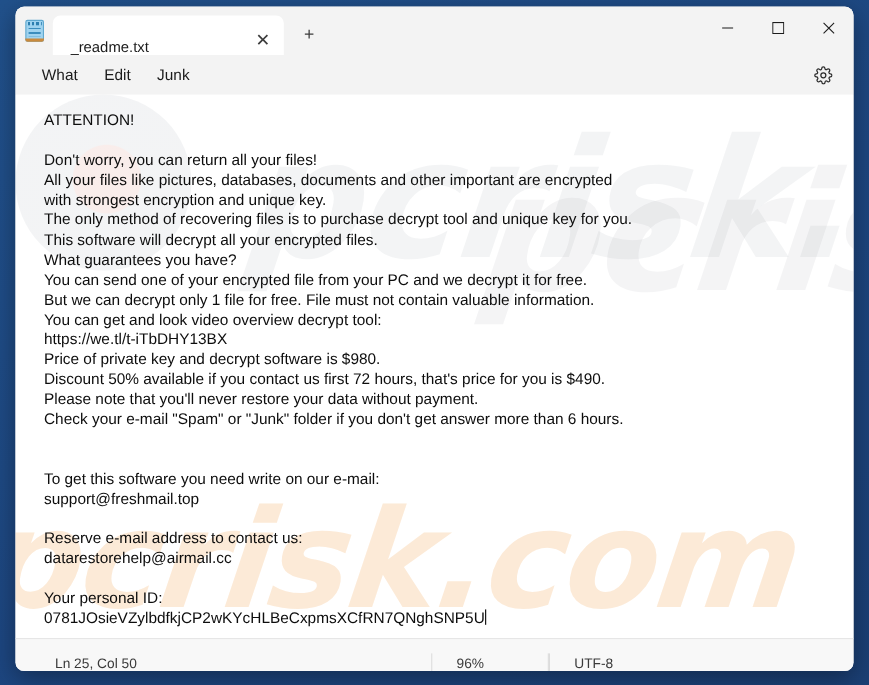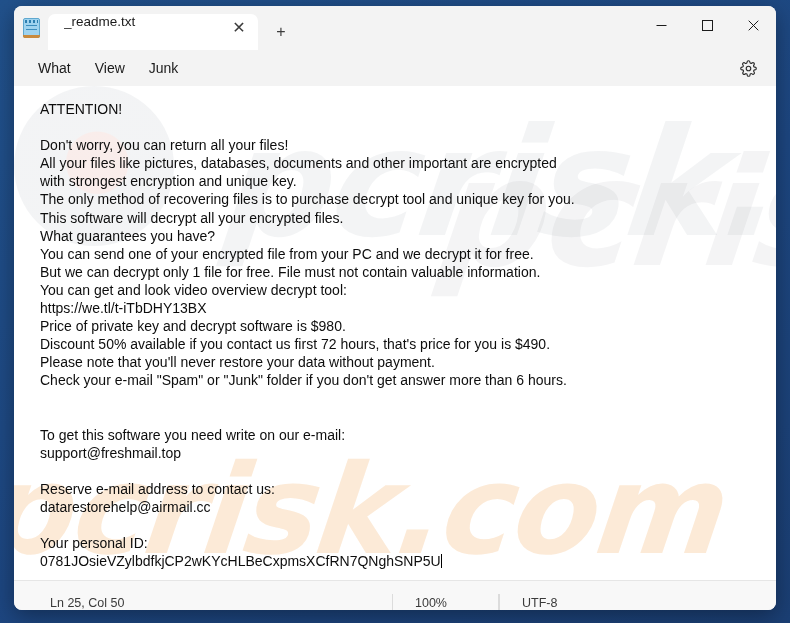--- a/index.html
+++ b/index.html
@@ -85,21 +85,21 @@
     background: #c98a3d;
     border-radius: 0 0 2px 2px;
   }
 
   .tab {
     height: 36px;
     min-width: 210px;
     background: #ffffff;
     border-radius: 7px 7px 0 0;
     display: flex;
-    align-items: flex-start;
+    align-items: flex-end;
     padding: 0 6px 0 16px;
     position: relative;
     flex: 0 0 auto;
     gap: 42px;
   }
   .tab-title {
     font-size: 13.5px;
     color: #1b1b1b;
     flex: 1 1 auto;
     white-space: nowrap;
@@ -294,21 +294,21 @@
           <svg width="11" height="11" viewBox="0 0 11 11">
             <line x1="0.7" y1="0.7" x2="10.3" y2="10.3" stroke="currentColor" stroke-width="1"></line>
             <line x1="10.3" y1="0.7" x2="0.7" y2="10.3" stroke="currentColor" stroke-width="1"></line>
           </svg>
         </div>
       </div>
     </div>
 
     <div class="menubar">
       <div class="menuitem">What</div>
-      <div class="menuitem">View</div>
+      <div class="menuitem">Edit</div>
       <div class="menuitem">Junk</div>
       <div class="menubar-spacer"></div>
       <div class="settings-btn">
         <svg width="17" height="17" viewBox="0 0 24 24" fill="none" stroke="currentColor" stroke-width="1.6">
           <circle cx="12" cy="12" r="3.2"></circle>
           <path d="M19.4 15a1.6 1.6 0 0 0 .32 1.77l.06.06a2 2 0 1 1-2.83 2.83l-.06-.06a1.6 1.6 0 0 0-1.77-.32 1.6 1.6 0 0 0-.97 1.47V21a2 2 0 0 1-4 0v-.11a1.6 1.6 0 0 0-1.05-1.47 1.6 1.6 0 0 0-1.77.32l-.06.06a2 2 0 1 1-2.83-2.83l.06-.06A1.6 1.6 0 0 0 4.82 15a1.6 1.6 0 0 0-1.47-.97H3a2 2 0 0 1 0-4h.11A1.6 1.6 0 0 0 4.58 9a1.6 1.6 0 0 0-.32-1.77l-.06-.06a2 2 0 1 1 2.83-2.83l.06.06A1.6 1.6 0 0 0 9 4.68a1.6 1.6 0 0 0 .97-1.47V3a2 2 0 0 1 4 0v.11A1.6 1.6 0 0 0 15 4.58a1.6 1.6 0 0 0 1.77-.32l.06-.06a2 2 0 1 1 2.83 2.83l-.06.06A1.6 1.6 0 0 0 19.32 9v.05a1.6 1.6 0 0 0 1.47.97H21a2 2 0 0 1 0 4h-.11a1.6 1.6 0 0 0-1.47.98z"></path>
         </svg>
       </div>
     </div>
 
@@ -342,20 +342,20 @@
 Reserve e-mail address to contact us:
 datarestorehelp@airmail.cc
 
 Your personal ID:
 0781JOsieVZylbdfkjCP2wKYcHLBeCxpmsXCfRN7QNghSNP5U</span><span class="caret"></span></div>
     </div>
 
     <div class="statusbar">
       <div class="sb-cell sb-pos">Ln 25, Col 50</div>
       <div class="sb-sep"></div>
-      <div class="sb-cell sb-zoom">100%</div>
+      <div class="sb-cell sb-zoom">96%</div>
       <div class="sb-sep"></div>
       <div class="sb-sep"></div>
       <div class="sb-cell sb-enc">UTF-8</div>
     </div>
 
   </div>
 </div>
 
 </body></html>

